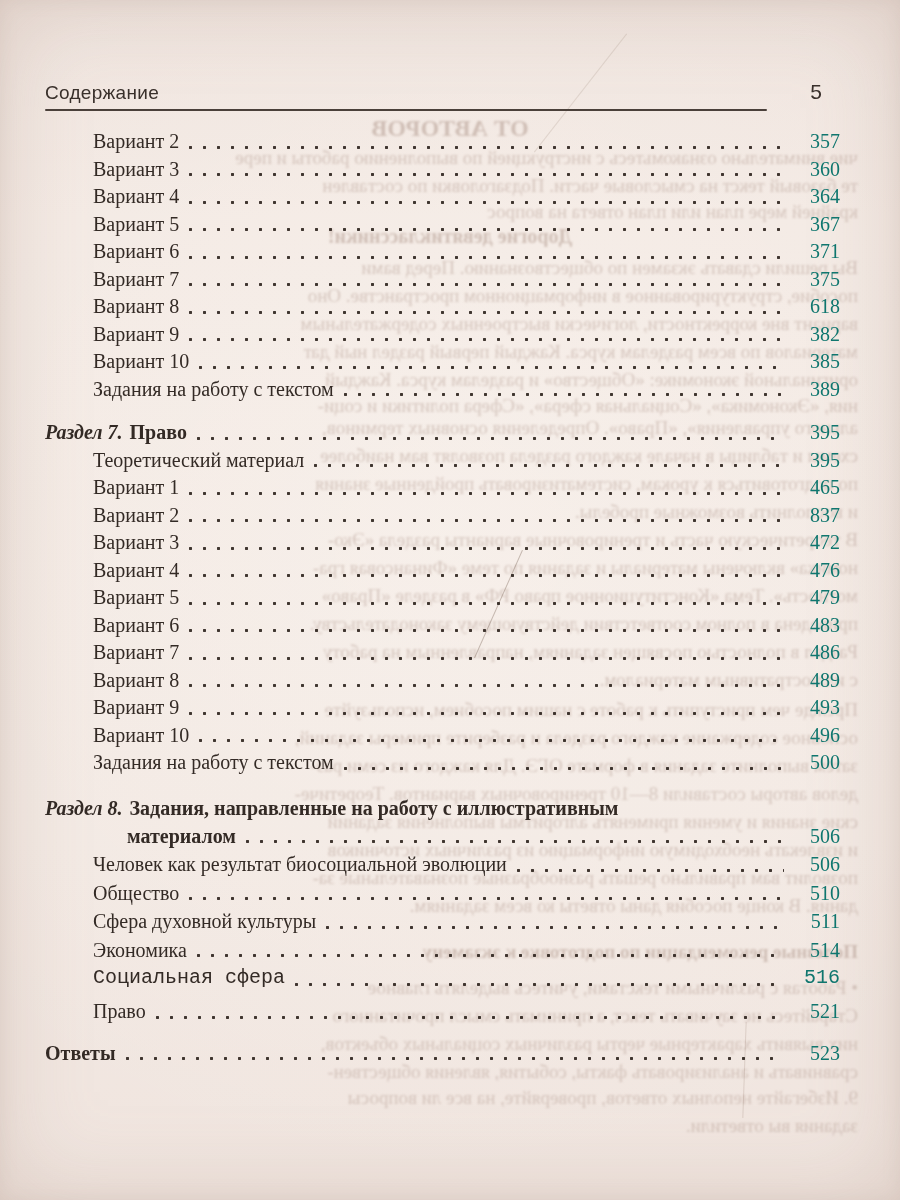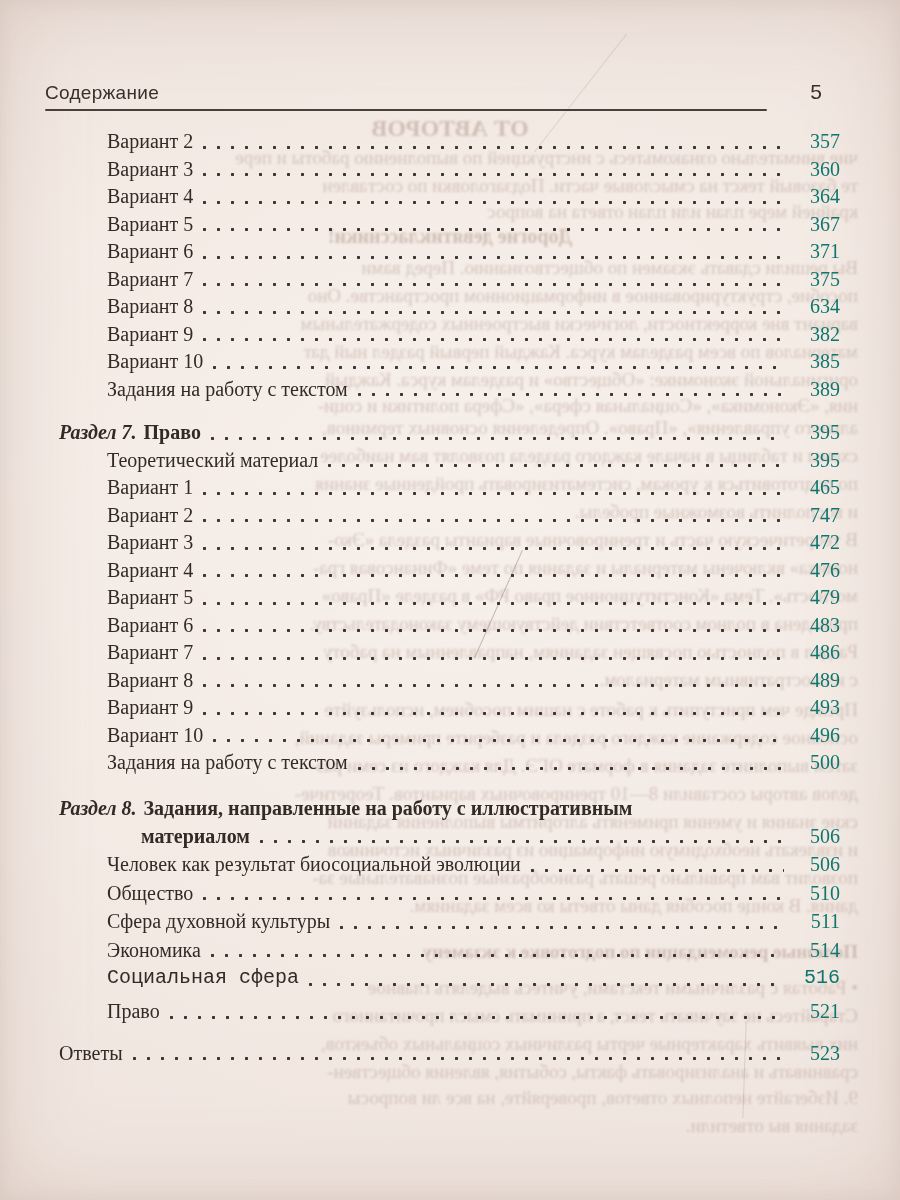--- a/index.html
+++ b/index.html
@@ -48,26 +48,26 @@
   .runhead{
     position:absolute;left:45px;right:60px;top:80px;
     font-family:"Liberation Sans","DejaVu Sans",sans-serif;color:#39302b;
   }
   .runhead .rh-row{display:flex;align-items:baseline;justify-content:space-between;}
   .runhead .rh-title{font-size:19px;letter-spacing:.3px;}
   .runhead .rh-num{font-size:21px;padding-right:18px;}
   .runhead .rh-rule{margin-top:5px;height:2px;width:722px;background:#4a403a;border-radius:1px;}
 
   
-  .toc{position:absolute;left:57px;right:60px;top:128px;color:#332a25;}
+  .toc{position:absolute;left:43px;right:60px;top:128px;color:#332a25;}
   .row{display:flex;align-items:baseline;font-size:20px;}
   .row .lbl{white-space:nowrap;}
   .row .pfx{font-style:italic;font-weight:bold;margin-right:7px;white-space:nowrap;}
   .row.sec .lbl{font-weight:bold;}
-  .row.bold .lbl{font-weight:normal;}
+  .row.bold .lbl{font-weight:bold;}
   .row .leader{
     flex:1 1 auto;align-self:stretch;margin-left:10px;margin-right:8px;min-width:12px;
     background-image:radial-gradient(circle at 1.5px 1.5px, rgba(48,38,32,.92) 1.35px, rgba(48,38,32,0) 1.9px);
     background-size:14px 3px;background-repeat:repeat-x;background-position:left bottom 7px;
   }
   .row .pg{min-width:48px;text-align:right;white-space:nowrap;color:#0f766e;}
   .ind1{padding-left:50px;}  
   .ind0{padding-left:2px;}   
   .ind2{padding-left:84px;}  
 </style>
@@ -154,21 +154,21 @@
       <span class="pg">371</span>
     </div>
     <div class="row ind1" style="height: 27.5px; line-height: 27.5px;">
       <span class="lbl">Вариант 7</span>
       <span class="leader"></span>
       <span class="pg">375</span>
     </div>
     <div class="row ind1" style="height: 27.5px; line-height: 27.5px;">
       <span class="lbl">Вариант 8</span>
       <span class="leader"></span>
-      <span class="pg">634</span>
+      <span class="pg">618</span>
     </div>
     <div class="row ind1" style="height: 27.5px; line-height: 27.5px;">
       <span class="lbl">Вариант 9</span>
       <span class="leader"></span>
       <span class="pg">382</span>
     </div>
     <div class="row ind1" style="height: 27.5px; line-height: 27.5px;">
       <span class="lbl">Вариант 10</span>
       <span class="leader"></span>
       <span class="pg">385</span>
@@ -190,21 +190,21 @@
       <span class="pg">395</span>
     </div>
     <div class="row ind1" style="height: 27.5px; line-height: 27.5px;">
       <span class="lbl">Вариант 1</span>
       <span class="leader"></span>
       <span class="pg">465</span>
     </div>
     <div class="row ind1" style="height: 27.5px; line-height: 27.5px;">
       <span class="lbl">Вариант 2</span>
       <span class="leader"></span>
-      <span class="pg">747</span>
+      <span class="pg">837</span>
     </div>
     <div class="row ind1" style="height: 27.5px; line-height: 27.5px;">
       <span class="lbl">Вариант 3</span>
       <span class="leader"></span>
       <span class="pg">472</span>
     </div>
     <div class="row ind1" style="height: 27.5px; line-height: 27.5px;">
       <span class="lbl">Вариант 4</span>
       <span class="leader"></span>
       <span class="pg">476</span>

